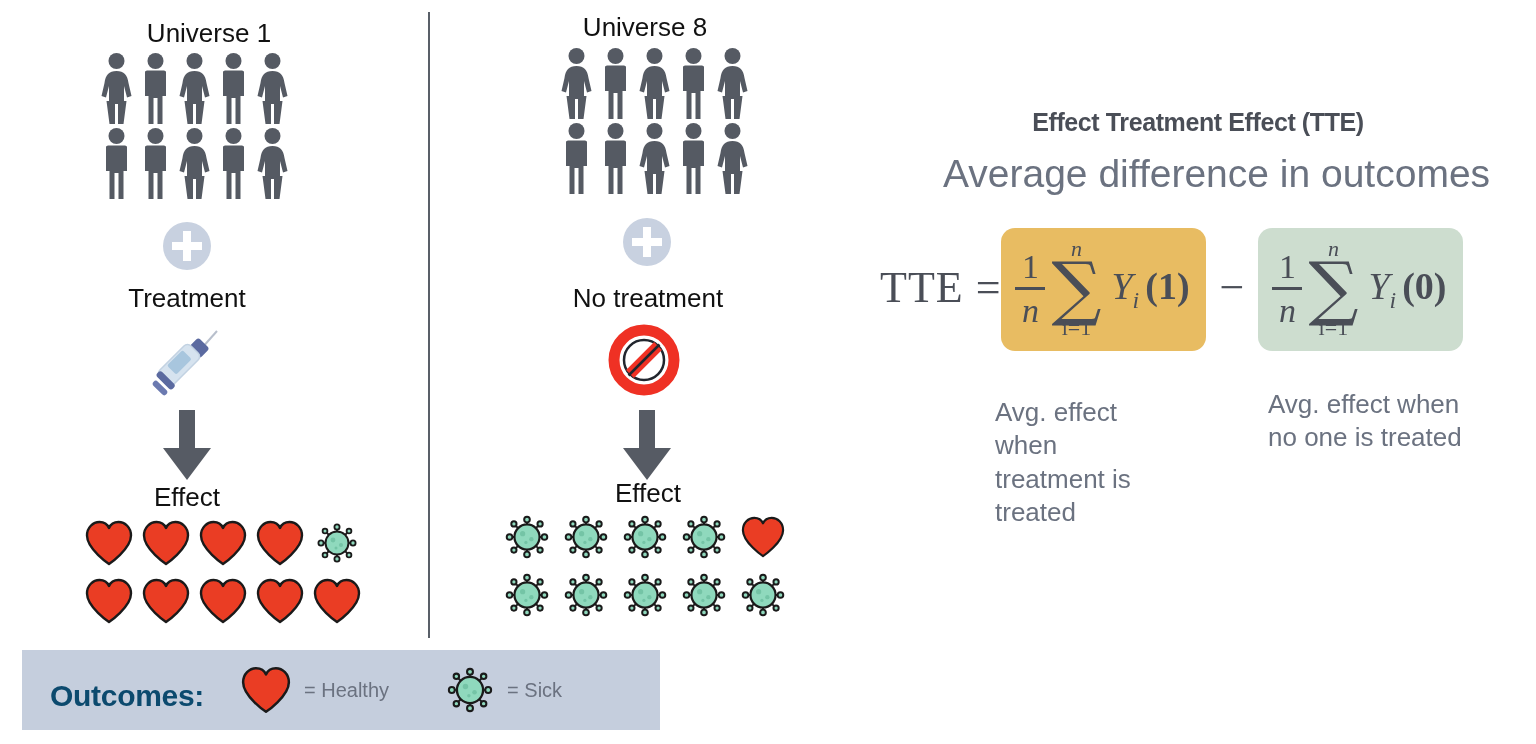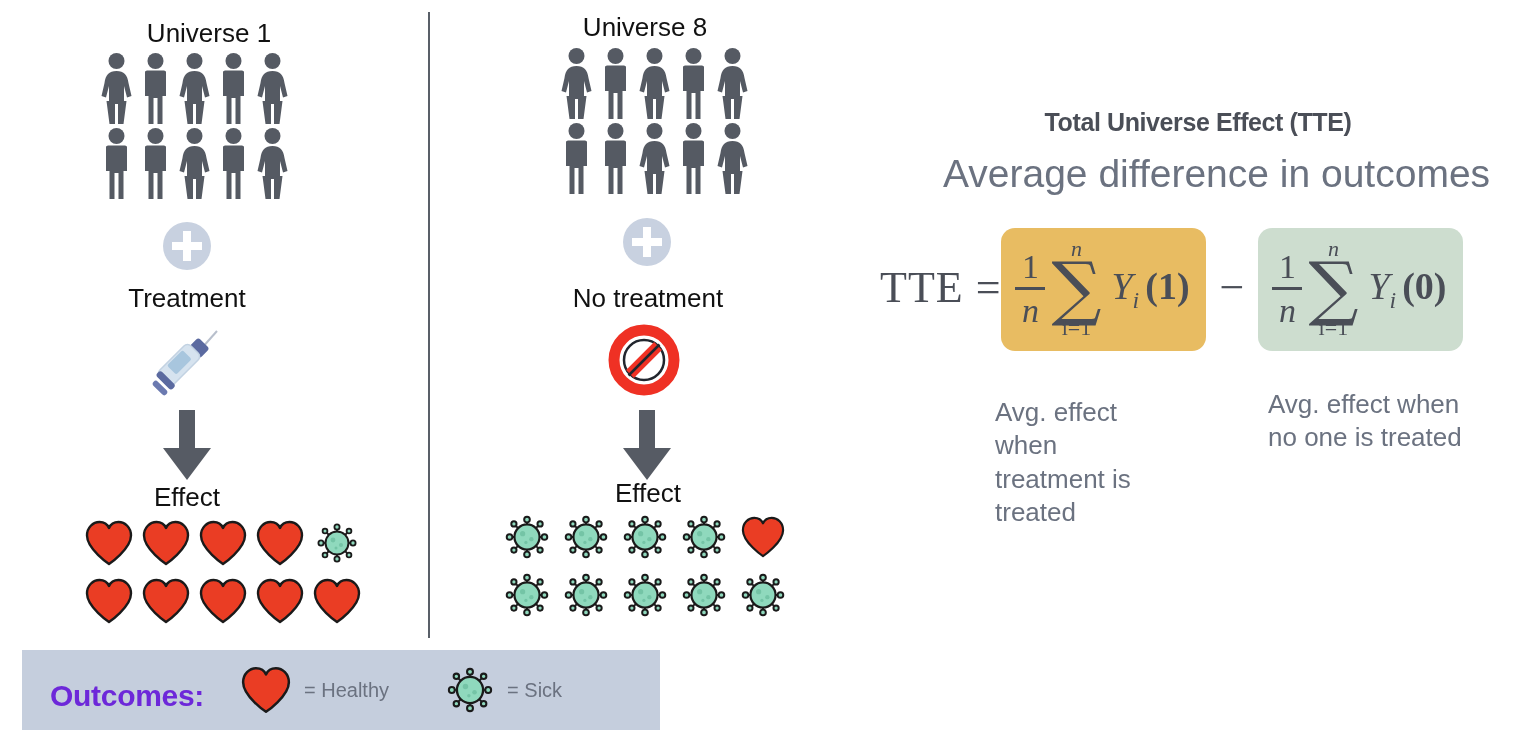--- a/index.html
+++ b/index.html
@@ -71,21 +71,21 @@
   
   .legend-bar {
     position: absolute;
     left: 22px; top: 650px;
     width: 638px; height: 80px;
     background: #c5cedd;
     display: flex;
     align-items: center;
   }
   .legend-label {
-    font-size: 30px; font-weight: bold; color: #6d28d9;
+    font-size: 30px; font-weight: bold; color: #0c4a6e;
     margin-left: 28px; letter-spacing: -0.3px; margin-top: 12px;
   }
   .legend-item { display:flex; align-items:center; }
   .legend-eq {
     font-size: 20px; color: #6b7280; margin-left: 12px;
     font-family: "Liberation Sans", sans-serif; white-space: nowrap;
   }
 
   
   .tte-title {
@@ -636,21 +636,21 @@
         </g>
         <circle cx="22" cy="22" r="11.5" fill="#8fd9bd" stroke="#1a1a1a" stroke-width="2"></circle>
         <circle cx="18" cy="19" r="2.4" fill="#74c4a6"></circle>
           <circle cx="26" cy="24" r="2" fill="#74c4a6"></circle>
           <circle cx="21" cy="27" r="1.5" fill="#74c4a6"></circle>
       </svg>
       <span class="legend-eq">= Sick</span>
     </span>
   </div>
 
-  <div class="tte-title">Total Universe Effect (TTE)</div>
+  <div class="tte-title">Effect Treatment Effect (TTE)</div>
   <div class="tte-sub">Average difference in outcomes</div>
 
   <div class="eq-row">
     <span class="eq-lhs">TTE =</span>
 
     <span class="eq-box treated">
       <span class="frac">
         <span class="num">1</span>
         <span class="bar"></span>
         <span class="den">n</span>

